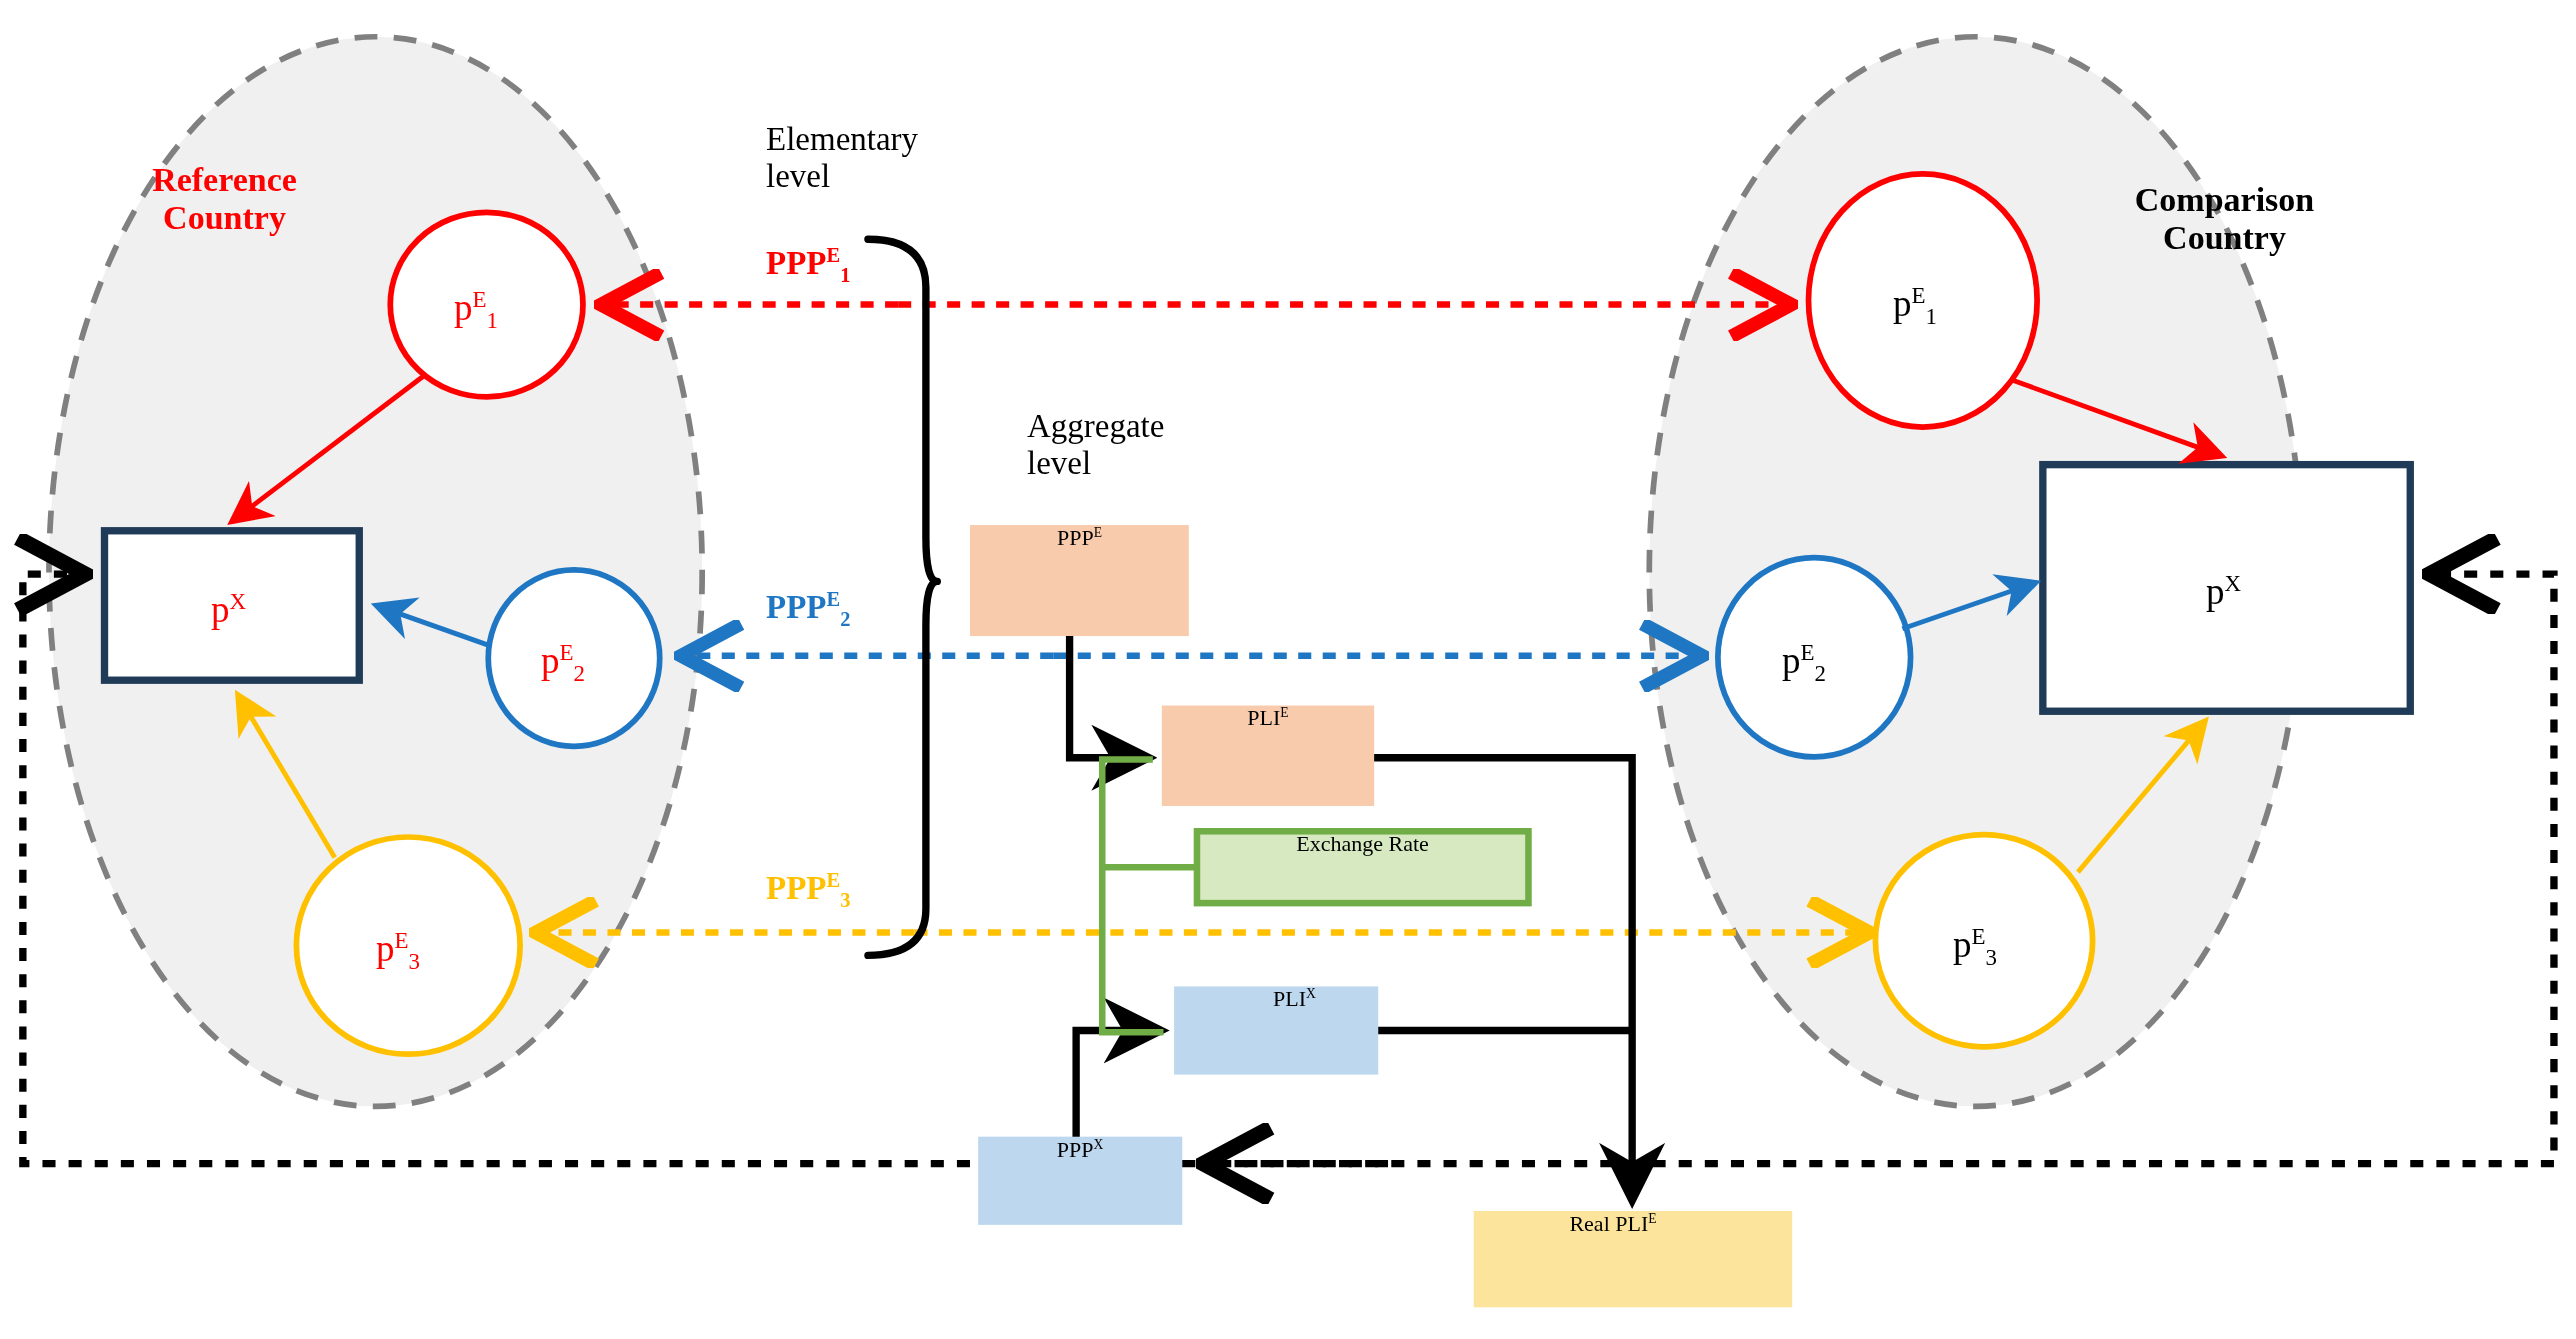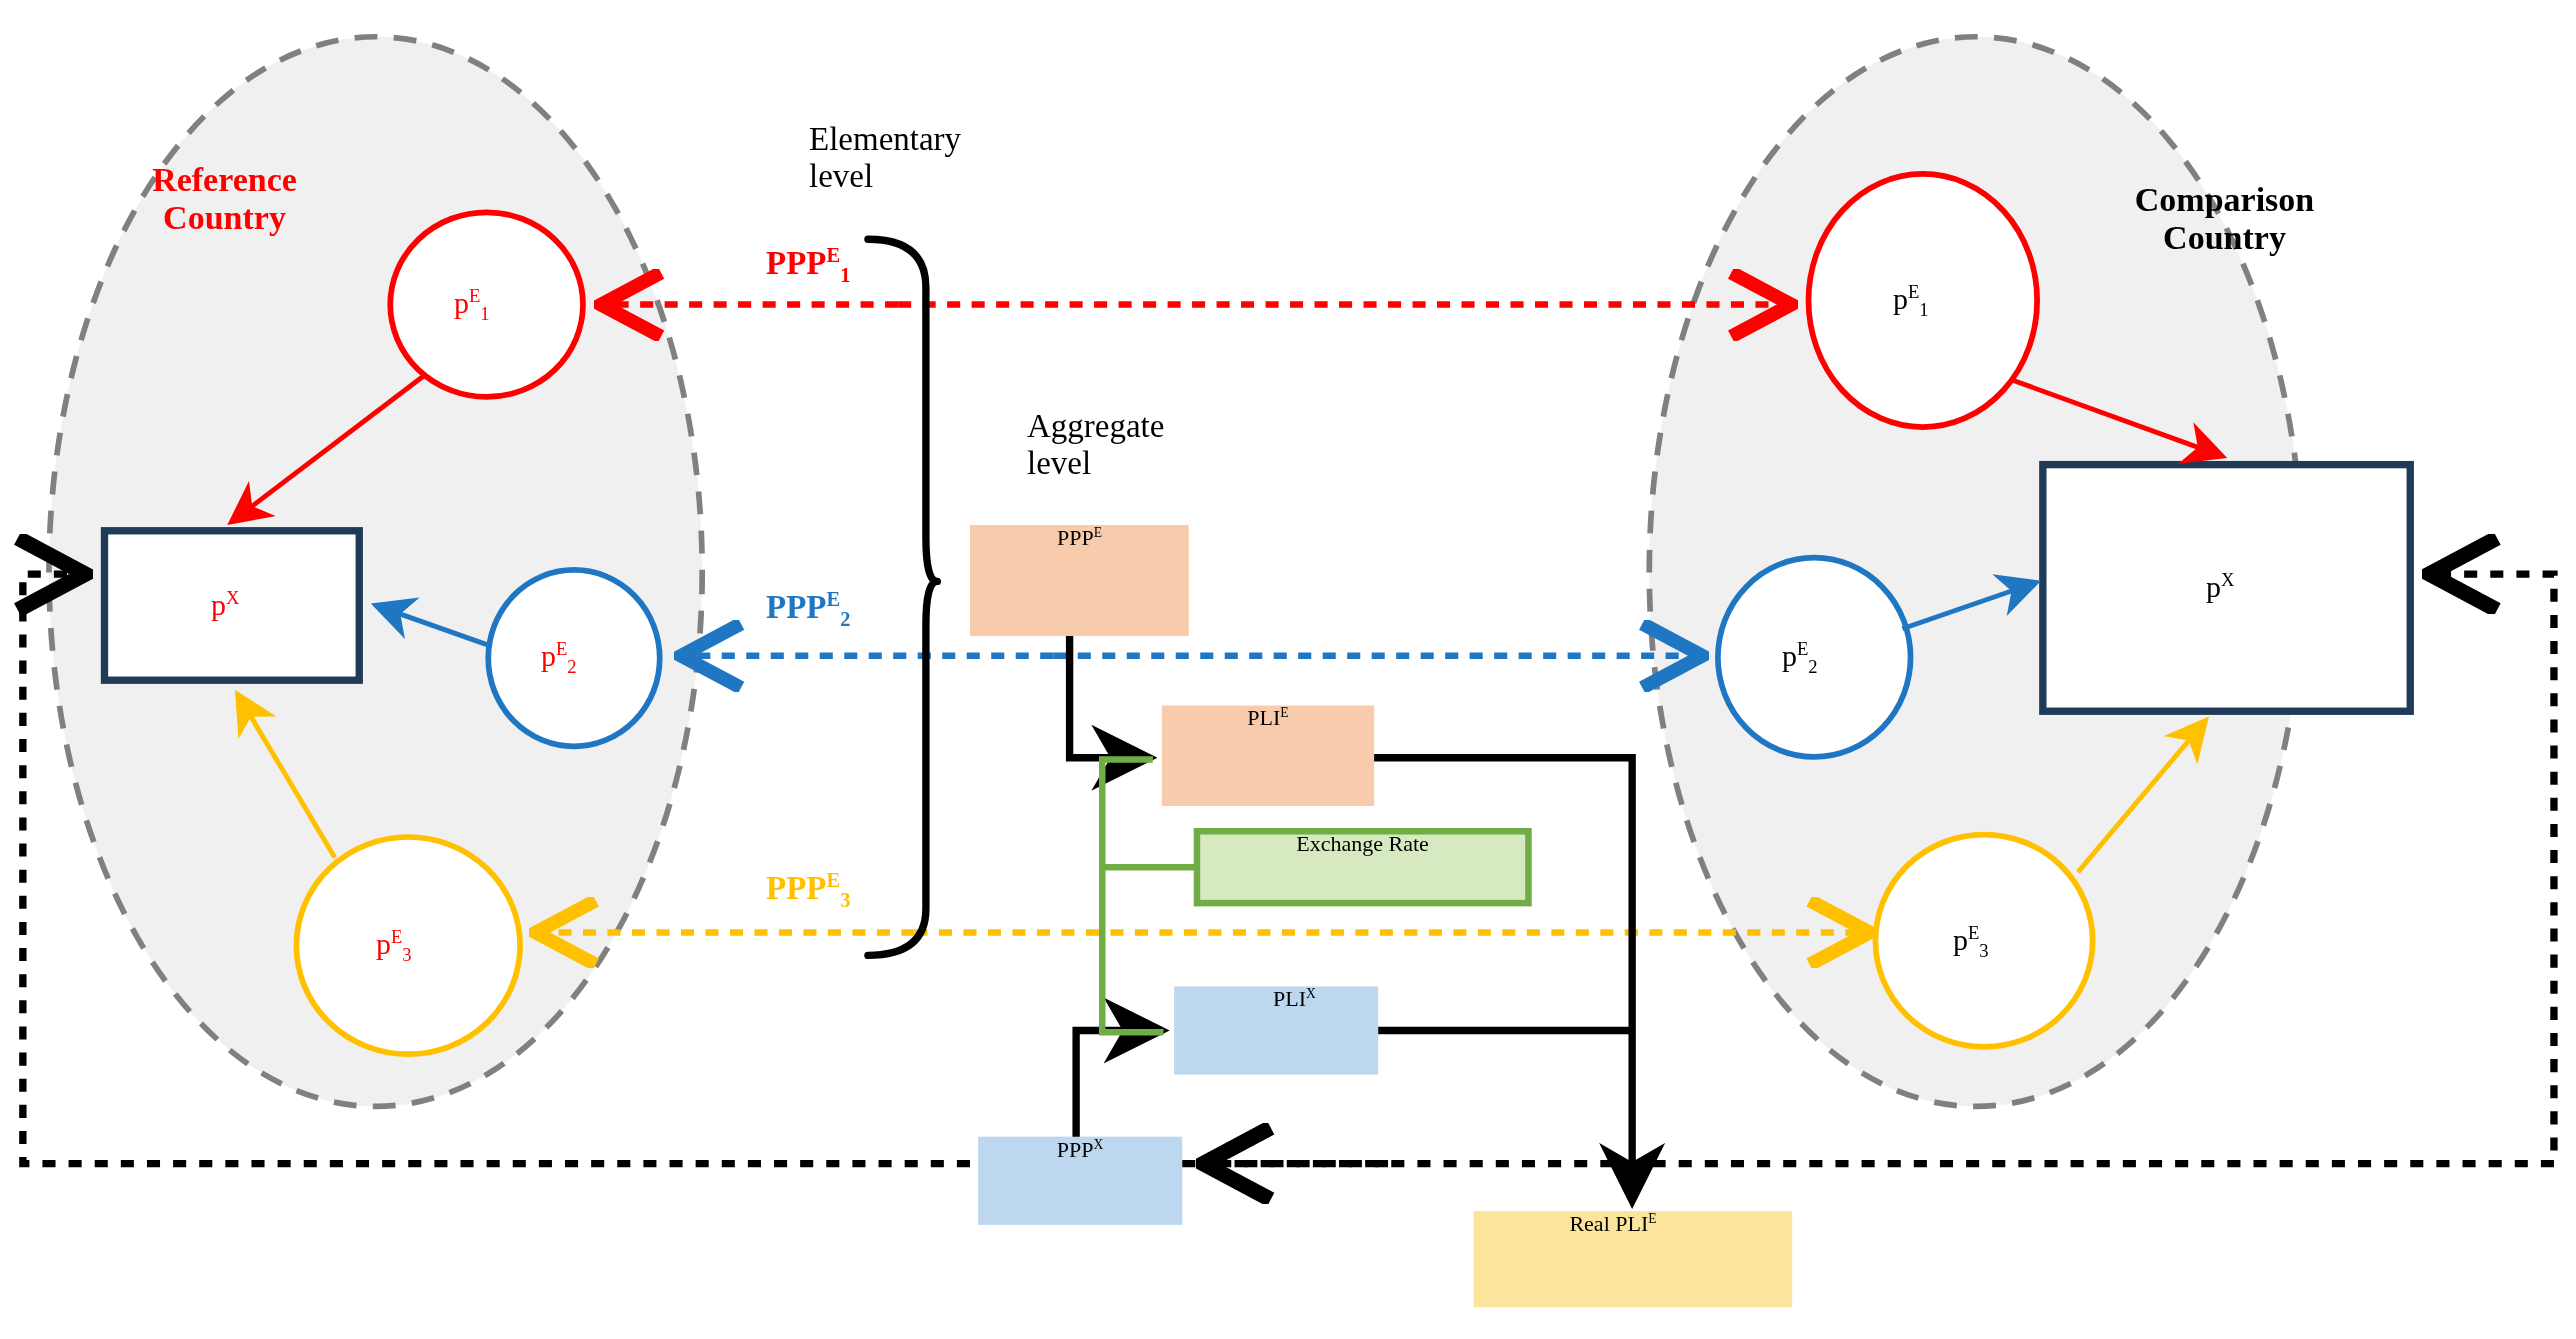--- a/index.html
+++ b/index.html
@@ -5,21 +5,21 @@
   html,body{margin:0;padding:0;background:#ffffff;}
   body{width:2576px;height:1340px;overflow:hidden;font-family:"Liberation Serif","DejaVu Serif",serif;}
   #stage{position:relative;width:2576px;height:1340px;background:#fff;}
   svg.layer{position:absolute;left:0;top:0;width:2576px;height:1340px;}
   .lbl{position:absolute;white-space:nowrap;line-height:1.12;}
   .country-lbl{font-weight:bold;font-size:34px;text-align:center;}
   .lvl-lbl{font-size:33px;color:#000;text-align:left;}
   .ppp-lbl{font-size:33px;font-weight:bold;}
   sup{font-size:0.62em;vertical-align:super;line-height:0;}
   sub{font-size:0.62em;vertical-align:sub;line-height:0;}
-  .node-lbl{position:absolute;font-size:30px;white-space:nowrap;}
+  .node-lbl{position:absolute;font-size:37px;white-space:nowrap;}
   .boxtext{position:absolute;display:flex;justify-content:center;
            font-size:22px;color:#000;pointer-events:none;}
 </style>
 </head>
 <body>
 
 <div id="stage">
 
   <svg class="layer" viewBox="0 0 3155 1641" preserveAspectRatio="none">
     <defs>
@@ -109,21 +109,21 @@
 
   <div class="lbl country-lbl" style="left:106px;top:161px;width:237px;color:#FF0000;">
     <span>Reference</span><br>
     <span>Country</span>
   </div>
   <div class="lbl country-lbl" style="left:2090px;top:181px;width:269px;color:#000000;">
     <span>Comparison</span><br>
     <span>Country</span>
   </div>
 
-  <div class="lbl lvl-lbl" style="left:766px;top:121px;margin-left:43px;">
+  <div class="lbl lvl-lbl" style="left:766px;top:121px;">
     <span>Elementary</span><br>
     <span>level</span>
   </div>
   <div class="lbl lvl-lbl" style="left:1027px;top:408px;">
     <span>Aggregate</span><br>
     <span>level</span>
   </div>
 
   <div class="lbl ppp-lbl" style="left:766px;top:245px;color:#FF0000;">
     <span>PPP</span><sup>E</sup><sub>1</sub>

